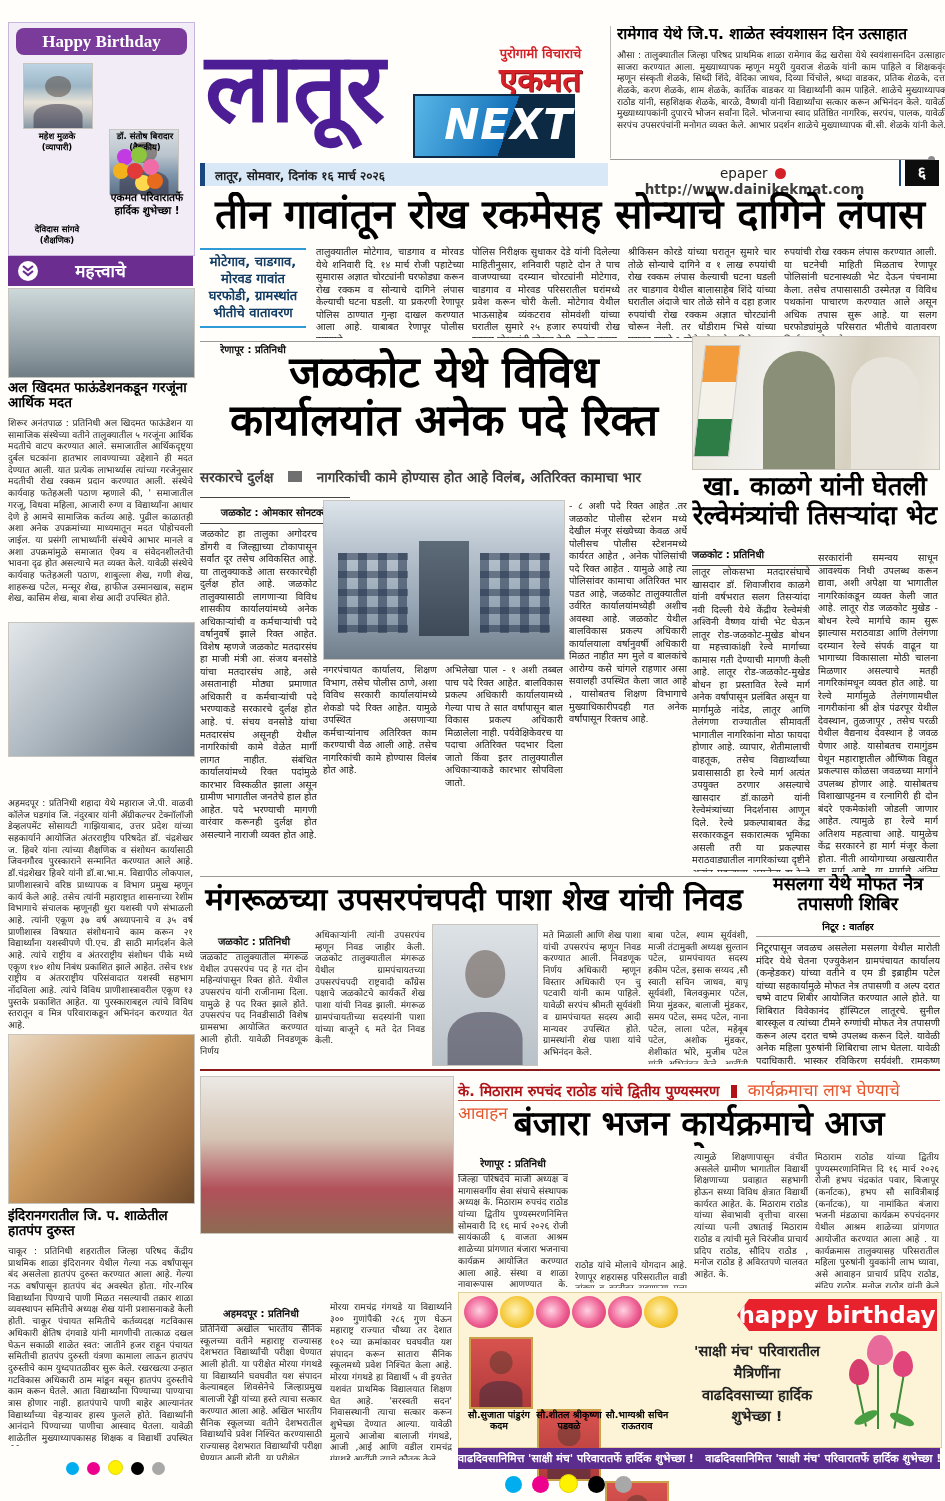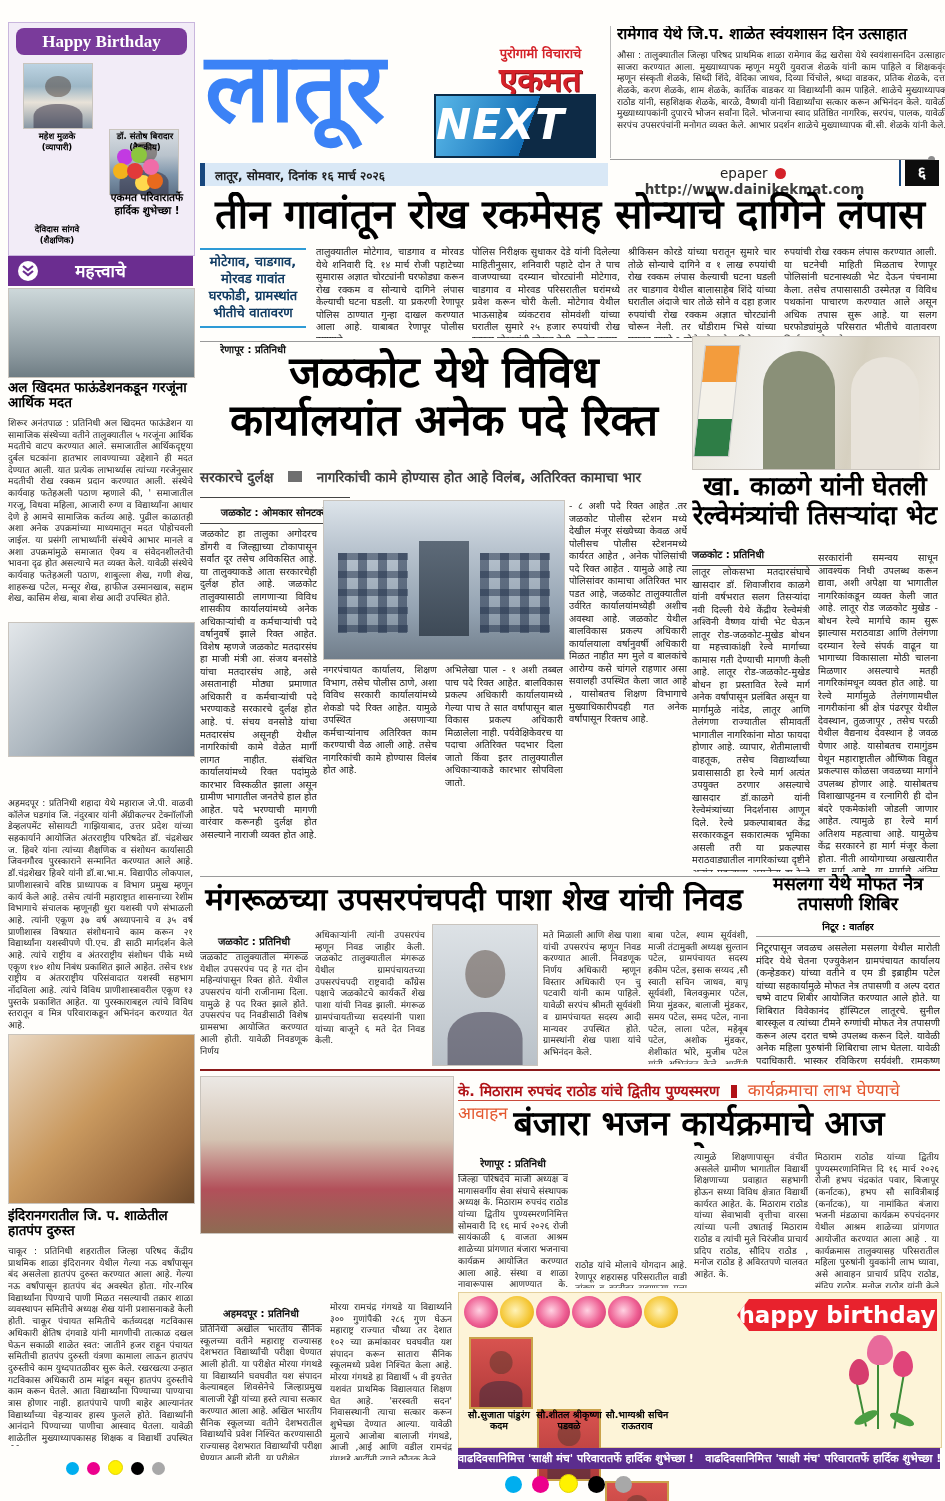--- a/index.html
+++ b/index.html
@@ -89,26 +89,26 @@
 
   <div class="abs photo ph-award" style="left:8px;top:1034px;width:185px;height:168px;"></div>
 
   <div class="abs hl" style="left:8px;top:1208px;width:185px;height:36px;font-size:13.5px;text-align:left;">इंदिरानगरातील जि. प. शाळेतील हातपंप दुरुस्त</div>
   <div class="abs btxt-sm" style="left:8px;top:1246px;width:185px;height:200px;">चाकूर : प्रतिनिधी शहरातील जिल्हा परिषद केंद्रीय प्राथमिक शाळा इंदिरानगर येथील गेल्या नऊ वर्षांपासून बंद असलेला हातपंप दुरुस्त करण्यात आला आहे. गेल्या नऊ वर्षांपासून हातपंप बंद अवस्थेत होता. गोर-गरिब विद्यार्थ्यांना पिण्याचे पाणी मिळत नसल्याची तक्रार शाळा व्यवस्थापन समितीचे अध्यक्ष शेख यांनी प्रशासनाकडे केली होती. चाकूर पंचायत समितीचे कर्तव्यदक्ष गटविकास अधिकारी क्षेतिष दंगवाडे यांनी मागणीची तात्काळ दखल घेऊन सकाळी शाळेत स्वत: जातीने हजर राहून पंचायत समितीची हातपंप दुरुस्ती यंत्रणा कामाला लाऊन हातपंप दुरुस्तीचे काम युध्दपातळीवर सुरू केले. रखरखत्या उन्हात गटविकास अधिकारी ठाम मांडून बसून हातपंप दुरुस्तीचे काम करून घेतले. आता विद्यार्थ्यांना पिण्याच्या पाण्याचा त्रास होणार नाही. हातपंपाचे पाणी बाहेर आल्यानंतर विद्यार्थ्यांच्या चेहऱ्यावर हास्य फुलले होते. विद्यार्थ्यांनी आनंदाने पिण्याच्या पाणीचा आस्वाद घेतला. यावेळी शाळेतील मुख्याध्यापकासह शिक्षक व विद्यार्थी उपस्थित होते.</div>
 
   <div class="abs cmyk-sm" style="left:62px;top:1460px;">
     <span class="dot" style="background:#00aeef"></span><span class="dot" style="background:#ec008c"></span><span class="dot" style="background:#fff200;border:1px solid #e5d400"></span><span class="dot" style="background:#000"></span><span class="dot" style="background:#a8a8a8"></span>
   </div>
 
-  <div class="abs" style="left:205px;top:18px;width:300px;height:150px;font-weight:900;font-size:96px;line-height:140px;color:#3b82f6;letter-spacing:-2px;">लातूर</div>
+  <div class="abs" style="left:205px;top:18px;width:300px;height:150px;font-weight:900;font-size:96px;line-height:140px;color:#4c1d95;letter-spacing:-2px;">लातूर</div>
   <div class="abs" style="left:483px;top:44px;width:115px;text-align:center;color:#d42128;font-weight:700;font-size:13px;">पुरोगामी विचाराचे</div>
   <div class="abs" style="left:480px;top:56px;width:120px;text-align:center;color:#d42128;font-weight:900;font-size:33px;text-shadow:1px 1px 0 #8c0f14;">एकमत</div>
-  <div class="abs" style="left:434px;top:94px;width:158px;height:60px;
+  <div class="abs" style="left:413px;top:94px;width:158px;height:60px;
        background:linear-gradient(110deg,#59b7e8 0%,#1470b8 58%,#0d2a45 58%,#0d2a45 100%);
-       color:#fff;font-weight:900;font-style:italic;font-size:42px;text-align:left;line-height:58px;letter-spacing:1px;border:2px solid #0b2b47;">NEXT</div>
+       color:#fff;font-weight:900;font-style:italic;font-size:42px;text-align:right;line-height:58px;letter-spacing:1px;border:2px solid #0b2b47;">NEXT</div>
 
   <div class="abs" style="left:610px;top:26px;width:330px;height:132px;border-left:1px solid #bbb;padding-left:6px;">
     <div class="hl" style="font-size:15.5px;text-align:left;height:20px;">रामेगाव येथे जि.प. शाळेत स्वंयशासन दिन उत्साहात</div>
     <div class="btxt-sm" style="margin-top:4px;height:104px;">औसा : तालुक्यातील जिल्हा परिषद प्राथमिक शाळा रामेगाव केंद्र खरोसा येथे स्वयंशासनदिन उत्साहात साजरा करण्यात आला. मुख्याध्यापक म्हणून मयुरी युवराज शेळके यांनी काम पाहिले व शिक्षकवृंद म्हणून संस्कृती शेळके, सिध्दी शिंदे, वेदिका जाधव, दिव्या चिंचोले, श्रध्दा वाडकर, प्रतिक शेळके, दत्ता शेळके, करण शेळके, शाम शेळके, कार्तिक वाडकर या विद्यार्थ्यांनी काम पाहिले. शाळेचे मुख्याध्यापक राठोड यांनी, सहशिक्षक शेळके, बारळे, वैष्णवी यांनी विद्यार्थ्यांचा सत्कार करून अभिनंदन केले. यावेळी मुख्याध्यापकांनी दुपारचे भोजन सर्वांना दिले. भोजनाचा स्वाद प्रतिष्ठित नागरिक, सरपंच, पालक, यावेळी सरपंच उपसरपंचांनी मनोगत व्यक्त केले. आभार प्रदर्शन शाळेचे मुख्याध्यापक बी.सी. शेळके यांनी केले.</div>
   </div>
   <div class="abs rule" style="left:610px;top:159px;width:322px;"></div>
   <div class="abs" style="left:928px;top:156px;width:7px;height:7px;border-radius:50%;background:#8c8c8c;"></div>
 
   <div class="abs" style="left:200px;top:163px;width:403px;height:23px;background:#d9e8f6;border-left:5px solid #17477e;">
     <span style="display:block;padding:4px 0 0 10px;font-weight:700;font-size:12px;color:#1c1c1c;">लातूर, सोमवार, दिनांक १६ मार्च २०२६</span>
@@ -214,20 +214,26 @@
     <div class="abs" style="left:278px;top:6px;width:200px;height:32px;background:#e8222d;color:#fff;font-weight:700;font-size:23px;text-align:center;line-height:32px;
          clip-path:polygon(0 50%,6% 0,100% 0,100% 100%,6% 100%);">happy birthday</div>
 
     <div class="abs photo ph-woman portrait" style="left:10px;top:44px;width:60px;height:68px;border:2px solid #caa24a;"></div>
     <div class="abs photo ph-woman portrait" style="left:78px;top:44px;width:60px;height:68px;border:2px solid #caa24a;"></div>
     <div class="abs photo ph-woman portrait" style="left:146px;top:44px;width:60px;height:68px;border:2px solid #caa24a;"></div>
     <div class="abs" style="left:2px;top:116px;width:76px;text-align:center;font-weight:700;font-size:9.5px;line-height:1.2;">सौ.सुजाता पांडुरंग कदम</div>
     <div class="abs" style="left:74px;top:116px;width:72px;text-align:center;font-weight:700;font-size:9.5px;line-height:1.2;">सौ.शीतल श्रीकृष्णा पडवळे</div>
     <div class="abs" style="left:142px;top:116px;width:72px;text-align:center;font-weight:700;font-size:9.5px;line-height:1.2;">सौ.भाग्यश्री सचिन राऊतराव</div>
 
+    <div class="abs" style="left:218px;top:48px;width:160px;text-align:center;font-weight:700;font-size:14.5px;color:#222;line-height:1.5;">
+      <span>'साक्षी मंच' परिवारातील</span><br>
+      <span>मैत्रिणींना</span><br>
+      <span>वाढदिवसाच्या हार्दिक</span><br>
+      <span>शुभेच्छा !</span>
+    </div>
 
     <div class="abs" style="left:388px;top:36px;width:90px;height:112px;">
       <div class="tulip-stem" style="left:30px;top:28px;height:72px;"></div>
       <div class="tulip-stem" style="left:52px;top:34px;height:66px;transform:rotate(10deg);"></div>
       <div class="tulip-stem" style="left:12px;top:40px;height:58px;transform:rotate(-12deg);"></div>
       <div class="tulip-head" style="left:20px;top:6px;width:26px;height:30px;background:#e86a9b;"></div>
       <div class="tulip-head" style="left:46px;top:22px;"></div>
       <div class="tulip-head" style="left:2px;top:30px;background:#d63d6e;"></div>
       <div class="tulip-leaf" style="left:6px;top:84px;transform:rotate(-28deg);"></div>
       <div class="tulip-leaf" style="left:42px;top:86px;transform:rotate(24deg);"></div>

